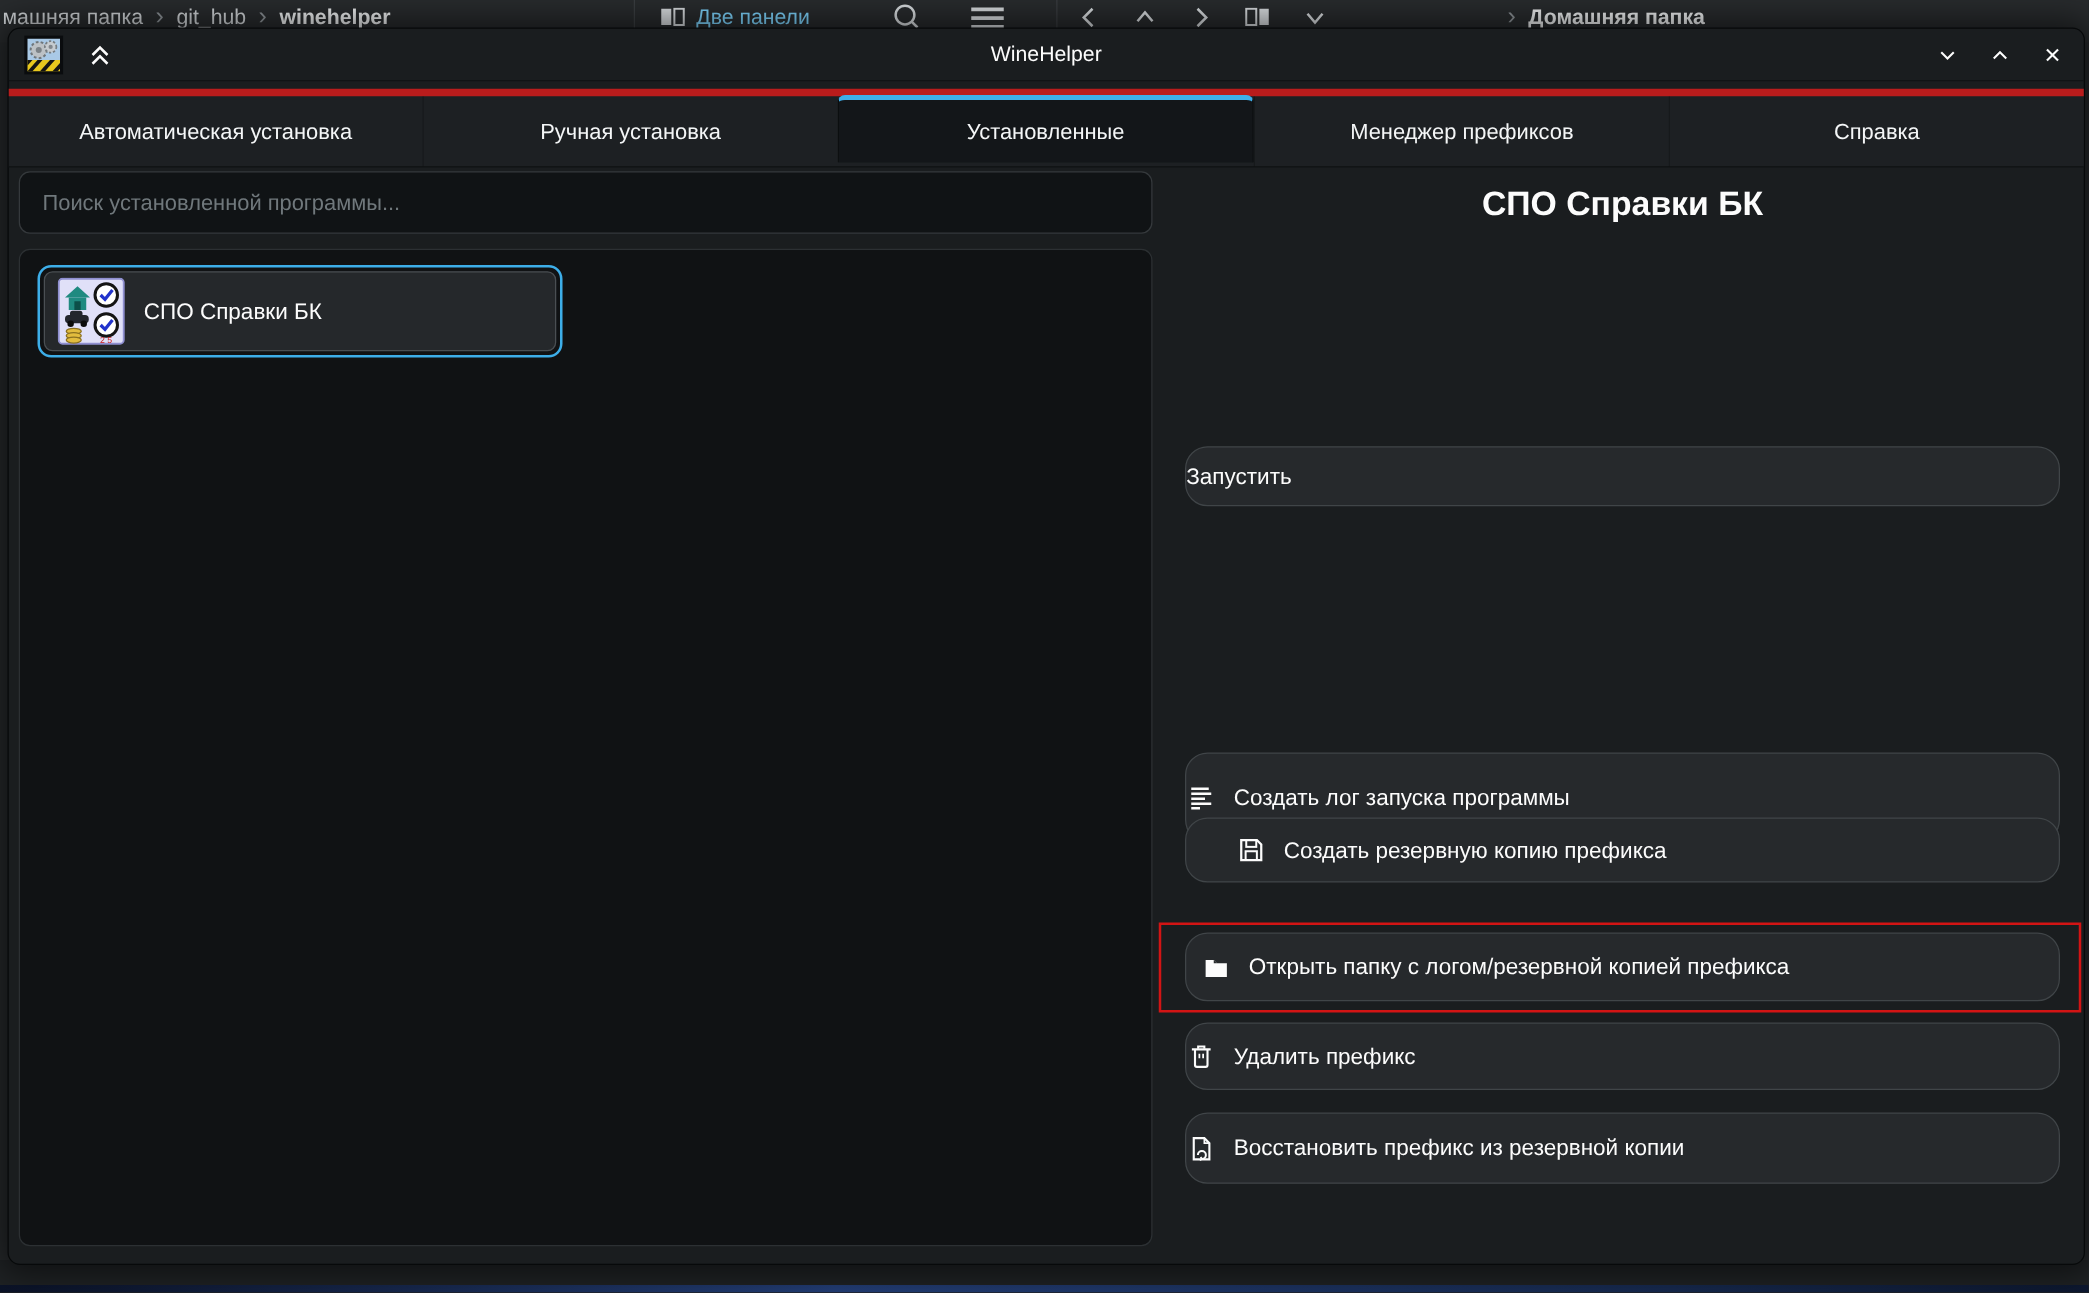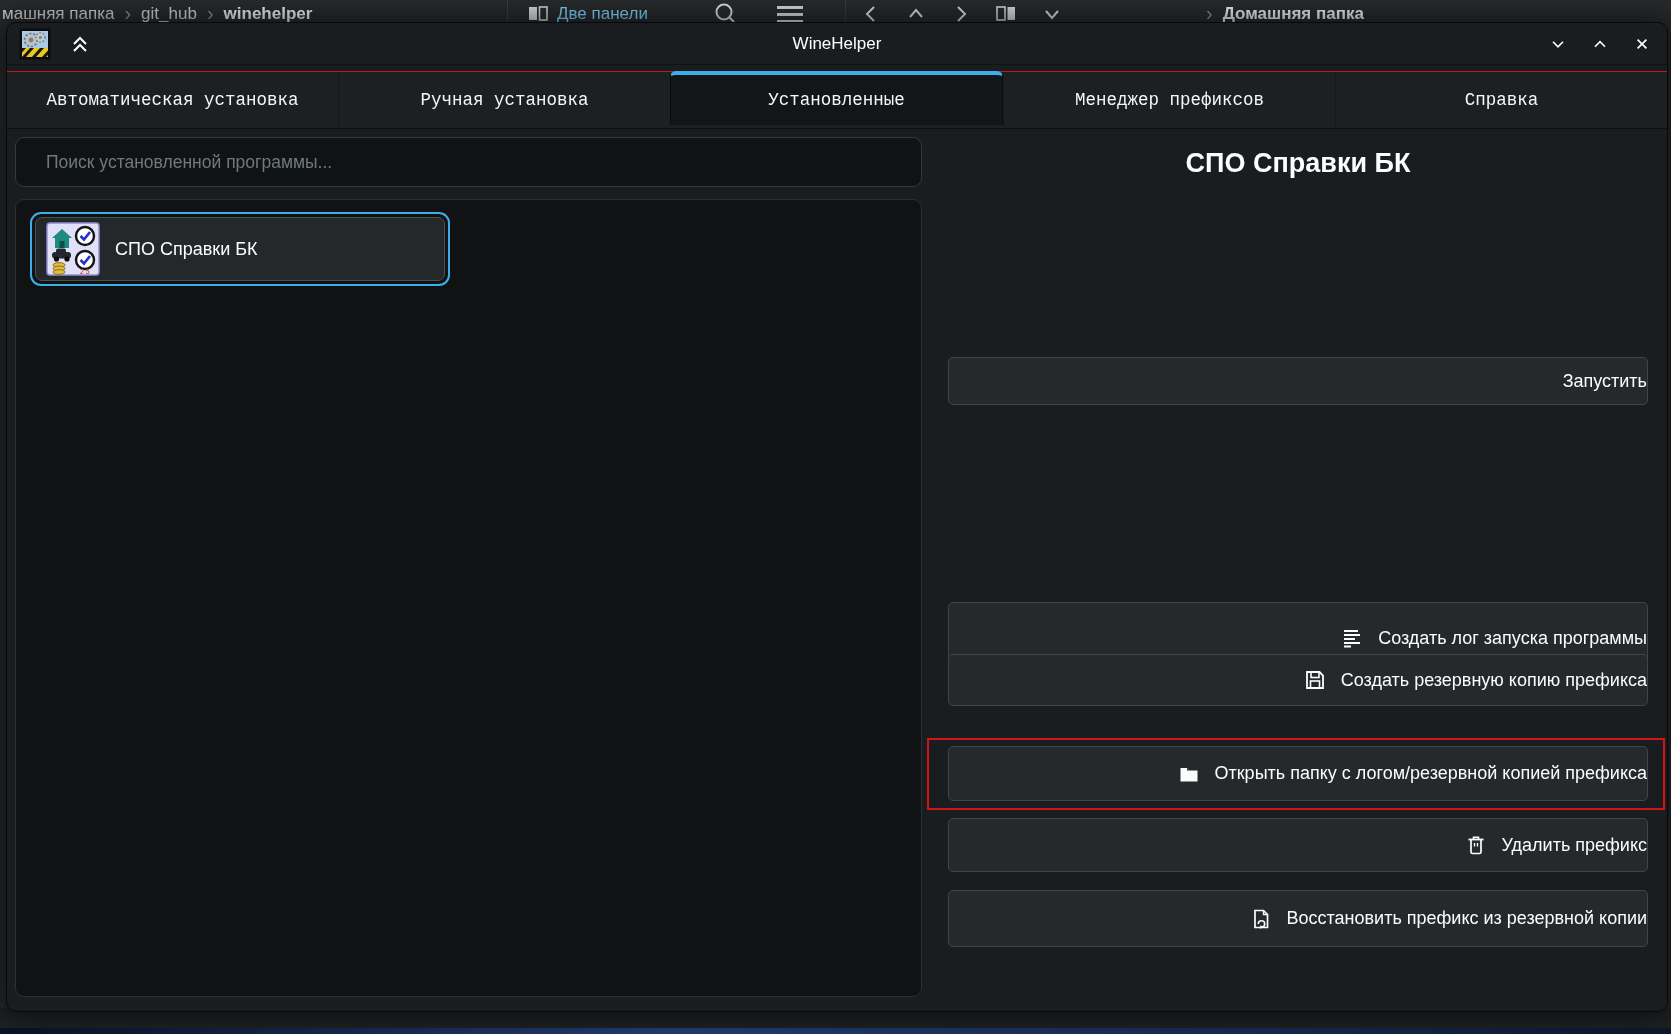--- a/index.html
+++ b/index.html
@@ -36,35 +36,35 @@
   
   .titlebar{position:absolute;left:0;top:0;right:0;height:42px;display:flex;align-items:center;
     padding:0 12px;border-bottom:1px solid #101315;box-sizing:border-box;}
   .win-title{position:absolute;left:0;right:0;text-align:center;font-size:17px;color:#fcfcfc;pointer-events:none;}
   .tb-btn{display:inline-flex;align-items:center;justify-content:center;width:26px;height:26px;cursor:default;}
   .controls{margin-left:auto;display:flex;gap:16px;align-items:center;}
   .keep-above{margin-left:16px;}
 
   
   .tabbar{position:absolute;left:0;top:48px;right:0;height:56px;display:flex;
-    background:#1d2023;border-top:1px solid #b91c1c;border-bottom:1px solid #0e1012;font-family:Liberation Mono, monospace;}
+    background:#1d2023;border-top:6px solid #b91c1c;border-bottom:1px solid #0e1012;}
   .tab{flex:1;display:flex;align-items:center;justify-content:center;font-size:17.5px;color:#f4f6f7;
     border-left:1px solid rgba(0,0,0,.22);cursor:default;}
   .tab:first-child{border-left:none;}
   .tab.active{
     background:#131619;border-top:4px solid #3daee9;margin-top:-1px;height:54px;
     border-left:1px solid #0a0c0d;border-right:1px solid #0a0c0d;
     border-radius:6px 6px 0 0;box-sizing:border-box;
   }
 
   
   .search-input{
     position:absolute;left:8px;top:114px;width:907px;height:50px;box-sizing:border-box;
     background:#101315;border:1px solid #35393c;border-radius:9px;
-    color:#fcfcfc;font-size:17.5px;padding:0 30px;outline:none;
+    color:#fcfcfc;font-size:17.5px;padding:0 18px;outline:none;
     font-family:"Liberation Sans","DejaVu Sans",sans-serif;
   }
   .search-input::placeholder{color:#70787c;opacity:1;}
   .list-panel{
     position:absolute;left:8px;top:176px;width:907px;height:798px;box-sizing:border-box;
     background:#101214;border:1px solid #2c3033;border-radius:9px;
   }
   .sel-item{
     position:absolute;left:14px;top:12px;width:420px;height:74px;box-sizing:border-box;
     border:2px solid #3daee9;border-radius:11px;padding:3px;cursor:default;
@@ -75,28 +75,28 @@
   }
   .sel-inner .app-ic{margin-left:10px;flex:0 0 auto;display:inline-flex;}
   .sel-label{margin-left:15px;font-size:18px;color:#fcfcfc;white-space:nowrap;}
 
   
   .right-col{position:absolute;left:941px;top:0;width:700px;height:100%;}
   .detail-title{position:absolute;left:0;top:118px;width:100%;height:44px;line-height:44px;
     text-align:center;font-size:27px;font-weight:bold;color:#fcfcfc;white-space:nowrap;}
   .act-btn{
     position:absolute;left:0;width:700px;box-sizing:border-box;
-    background:#26292c;border:1px solid #404548;border-radius:5px;
-    display:flex;align-items:center;justify-content:flex-end;gap:14px;
+    background:#26292c;border:1px solid #404548;border-radius:18px;
+    display:flex;align-items:center;justify-content:flex-start;gap:14px;
     color:#fcfcfc;font-size:18px;cursor:default;white-space:nowrap;
   }
   .run-btn{top:334px;height:48px;}
   .b1{top:579px;height:72px;}
   .b2{top:631px;height:52px;padding-left:40px;}
-  .b3{top:723px;height:55px;}
+  .b3{top:723px;height:55px;padding-left:12px;}
   .b4{top:795px;height:54px;}
   .b5{top:867px;height:57px;}
   .red-frame{position:absolute;left:-22px;right:-18px;top:-9px;bottom:-10px;
     border:2px solid #d21414;pointer-events:none;}
   .act-btn svg{flex:0 0 auto;}
 </style>
 </head>
 <body>
 
 <div class="bg-topbar">

